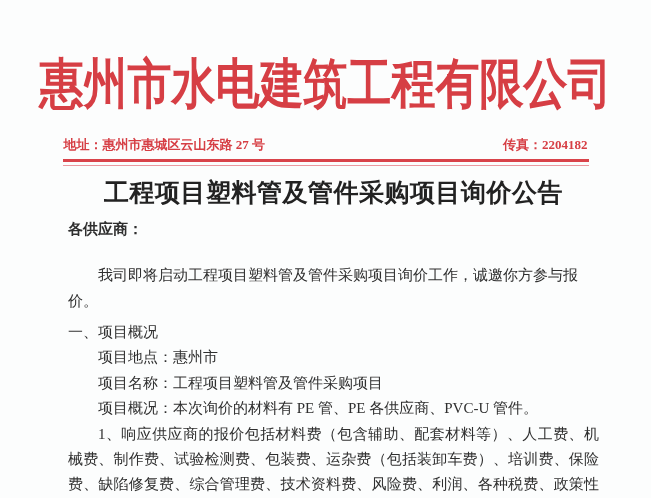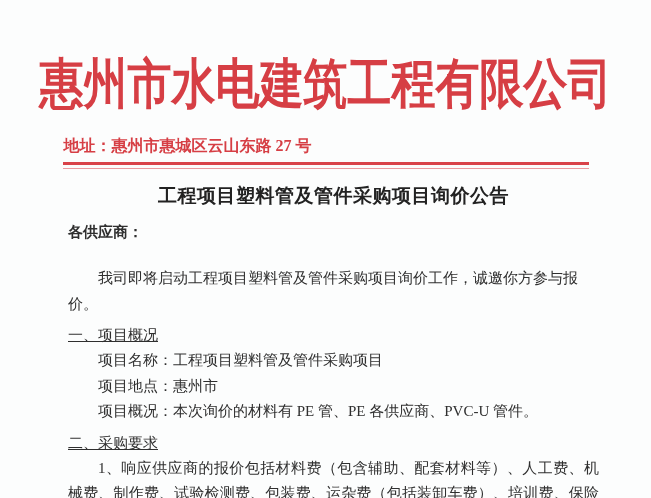--- a/index.html
+++ b/index.html
@@ -32,21 +32,21 @@
     transform: scaleY(1.22);
     transform-origin: center;
     white-space: nowrap;
   }
   .contact {
     display: flex;
     justify-content: space-between;
     align-items: baseline;
     width: 524px;
     margin: 18px auto 0 auto;
-    font-size: 16px;
+    font-size: 13px;
     font-weight: bold;
     color: #d63e44;
     white-space: nowrap;
   }
   .contact .phone-gap {
     display: inline-block;
     width: 34px;
   }
   .rule-thick {
     width: 526px;
@@ -61,40 +61,39 @@
     margin: 3px auto 0 auto;
   }
   
   .doc-body {
     padding: 12px 52px 0 68px;
     font-size: 15px;
   }
   .title {
     margin: 2px 0 0 0;
     text-align: center;
-    font-size: 19px;
+    font-size: 25px;
     line-height: 26px;
     font-weight: bold;
     color: #222222;
     letter-spacing: 0.5px;
   }
   .salutation {
     margin: 10px 0 0 0;
     line-height: 26px;
     font-weight: bold;
   }
   .intro {
     margin: 20px 0 0 0;
     line-height: 26px;
     text-indent: 2em;
   }
   .section-heading {
     margin: 5px 0 0 0;
     line-height: 26px;
-    text-decoration: underline;
   }
   .sub-item {
     margin: 0;
     padding-left: 2em;
     line-height: 25.5px;
   }
   .body-paragraph {
     margin: 0;
     line-height: 25.4px;
     text-indent: 2em;
@@ -106,39 +105,39 @@
 
 <div class="page">
 
   <header class="letterhead">
     <h1 class="company">惠州市水电建筑工程有限公司</h1>
 
     <div class="contact">
       <span><span>地址：</span><span>惠州市惠城区云山东路 27 号</span></span>
 
 
+      <span><span>传真：</span><span>2204182</span></span>
     </div>
 
     <div class="rule-thick"></div>
     <div class="rule-thin"></div>
   </header>
 
   <main class="doc-body">
     <h2 class="title">工程项目塑料管及管件采购项目询价公告</h2>
 
     <p class="salutation">各供应商：</p>
 
     <p class="intro">我司即将启动工程项目塑料管及管件采购项目询价工作，诚邀你方参与报价。</p>
 
     <p class="section-heading">一、项目概况</p>
 
+    <p class="sub-item">项目地点：惠州市</p>
+
     <p class="sub-item">项目名称：工程项目塑料管及管件采购项目</p>
-
-    <p class="sub-item">项目地点：惠州市</p>
 
     <p class="sub-item">项目概况：本次询价的材料有 PE 管、PE 各供应商、PVC-U 管件。</p>
 
-    <p class="section-heading">二、采购要求</p>
 
     <p class="body-paragraph">1、响应供应商的报价包括材料费（包含辅助、配套材料等）、人工费、机械费、制作费、试验检测费、包装费、运杂费（包括装卸车费）、培训费、保险费、缺陷修复费、综合管理费、技术资料费、风险费、利润、各种税费、政策性文件规定费用等一切费用，即货物到达交货地点所发生的一切费用，具体以签订的合同条款为准。</p>
   </main>
 
 </div>
 
 </body></html>

